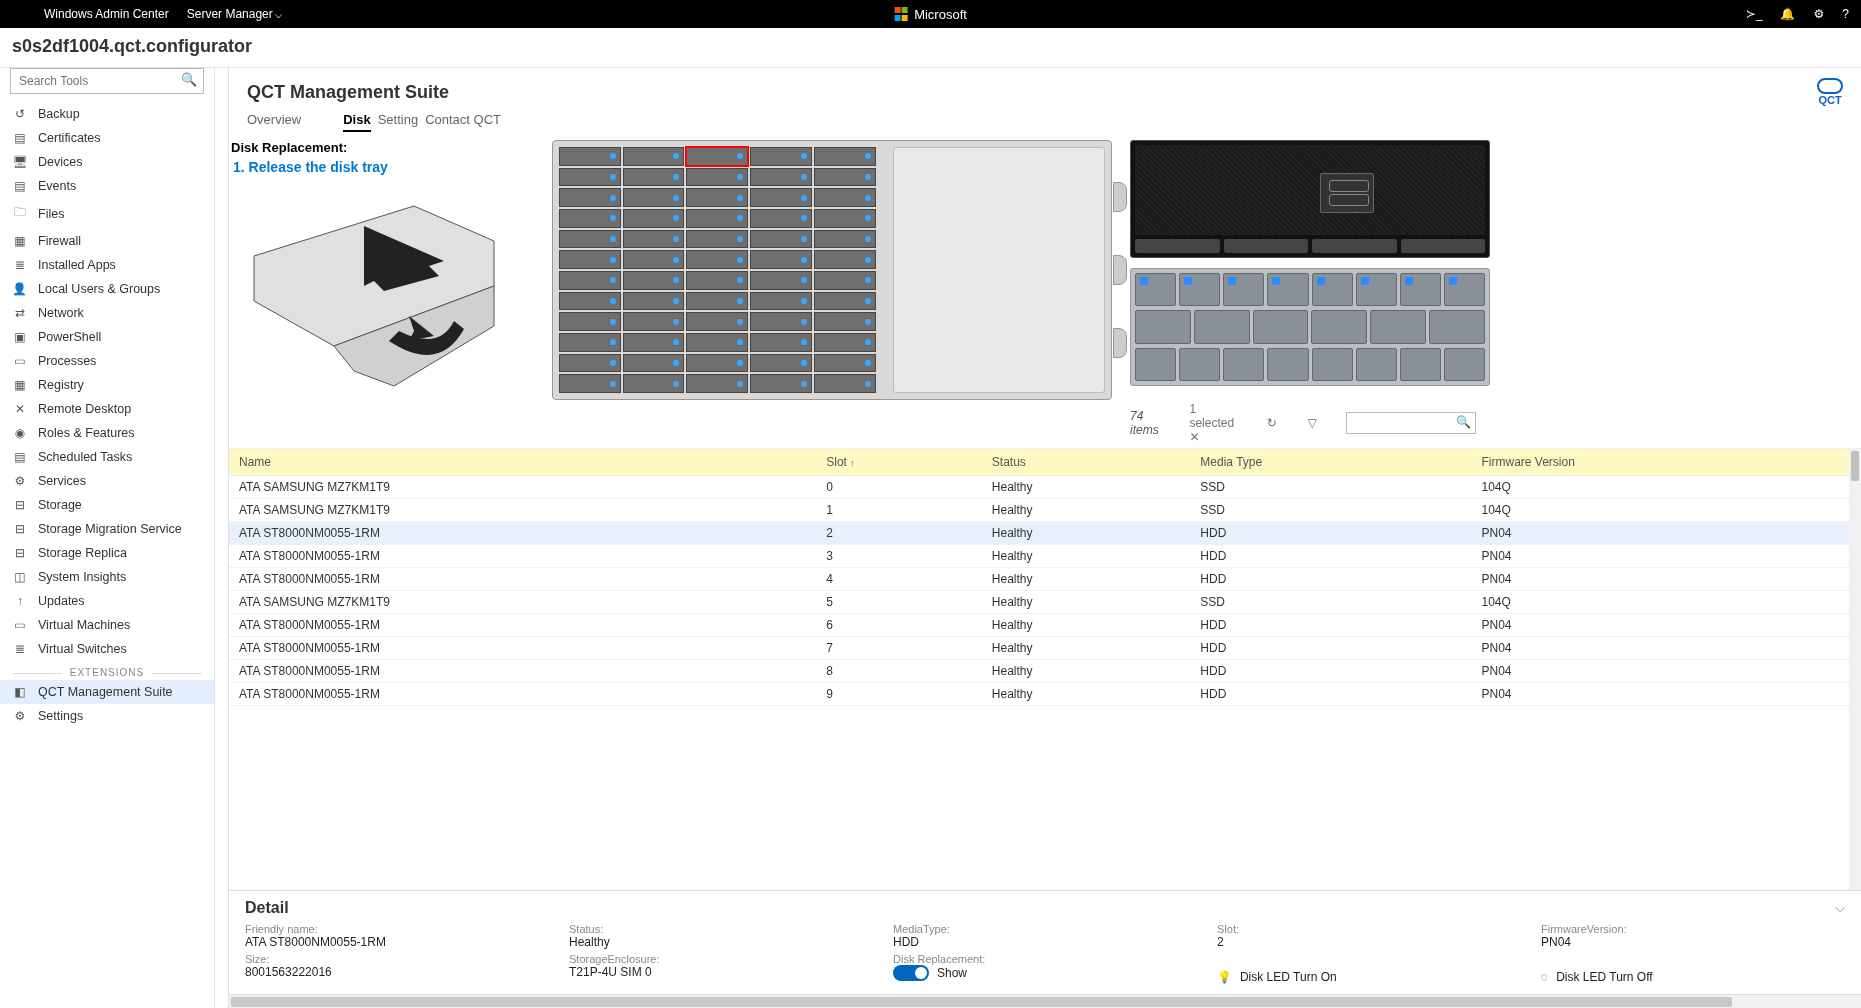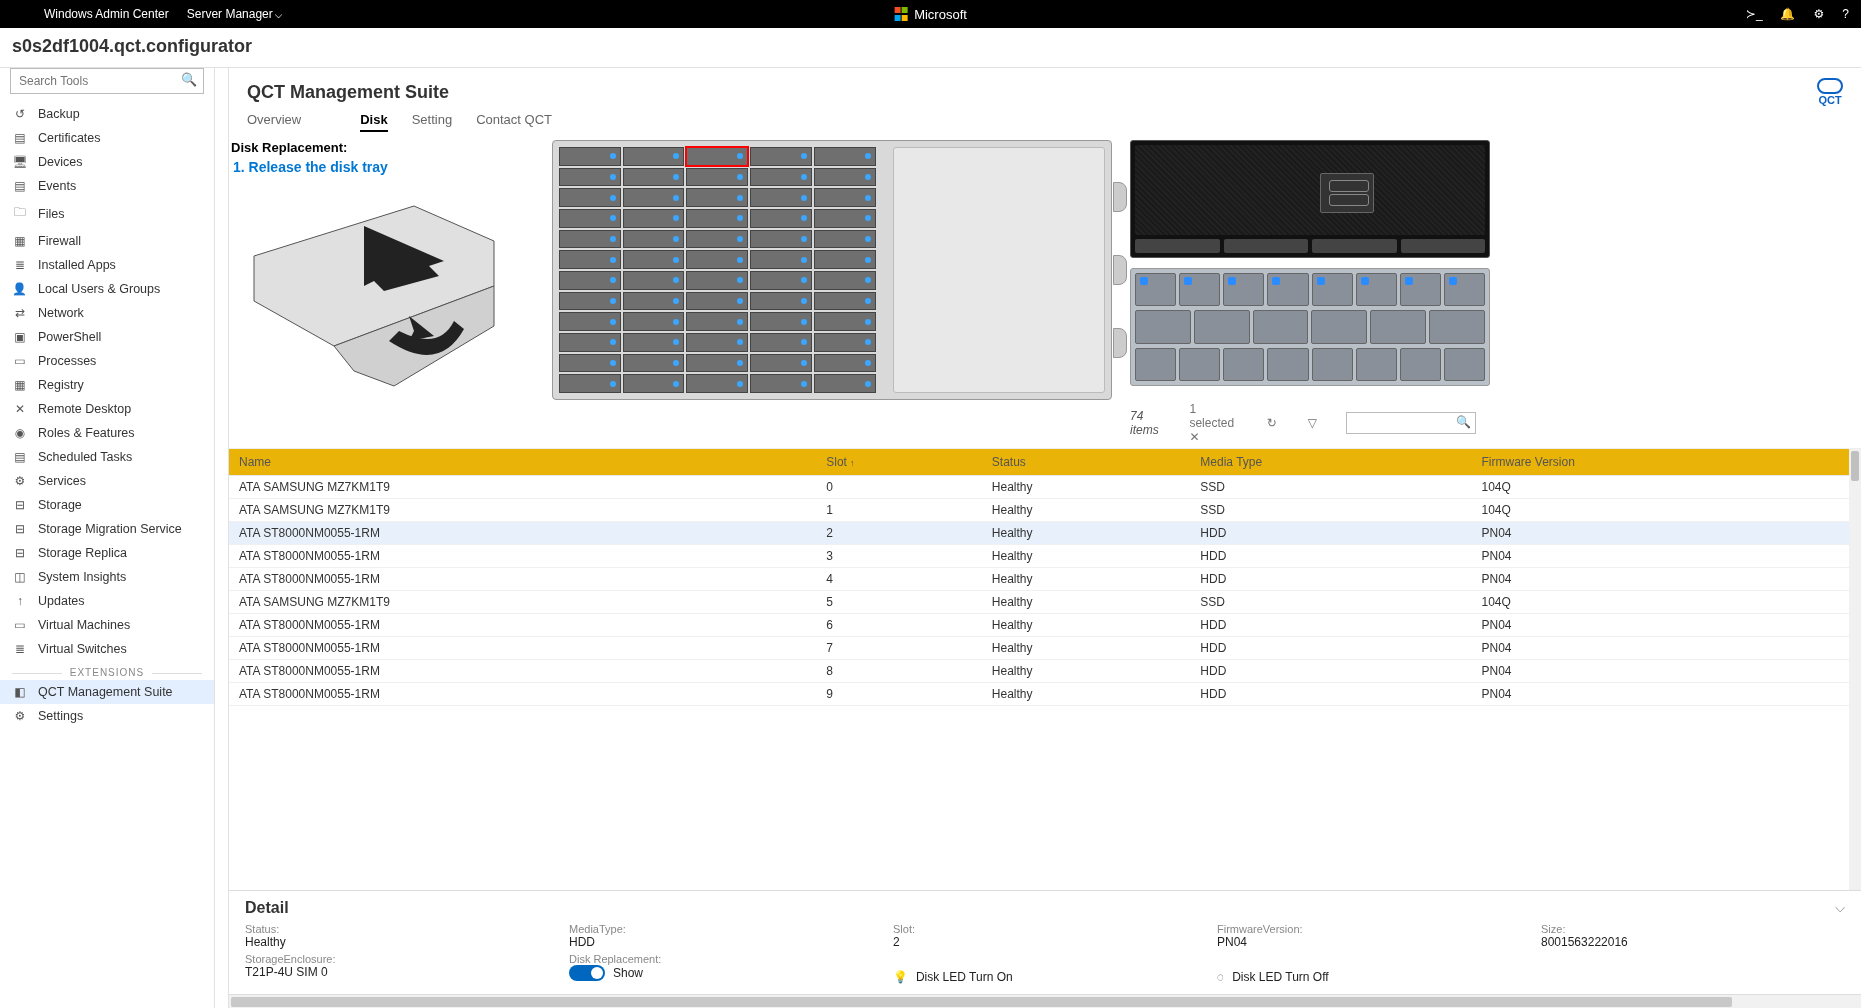--- a/index.html
+++ b/index.html
@@ -36,21 +36,21 @@
 
 
 .splitter { width: 14px; background: #fff; border-right: 1px solid #e1e1e1; }
 
 
 .main { flex: 1; display: flex; flex-direction: column; overflow: hidden; padding: 0; }
 .main-header { display: flex; align-items: center; justify-content: space-between; padding: 10px 18px 0 18px; }
 .main-header h2 { font-size: 18px; font-weight: 600; }
 .qct-logo { color: #0b61c4; font-size: 11px; font-weight: 700; text-align: center; }
 .qct-cloud { width: 26px; height: 16px; border: 2px solid #0b61c4; border-radius: 10px; position: relative; }
-.tabs { display: flex; gap: 24px; padding: 6px 2px 8px 18px; font-size: 13px; }
+.tabs { display: flex; gap: 7px; padding: 6px 2px 8px 18px; font-size: 13px; }
 .tab { color: #666; cursor: pointer; padding-bottom: 3px; }
 .tab.active { color: #000; border-bottom: 2px solid #000; font-weight: 600; margin-left: 35px; }
 
 .content-top { display: flex; gap: 18px; padding: 0 8px 0 0; }
 .disk-rep { width: 305px; padding: 0 0 0 0; }
 .disk-rep h4 { font-size: 13px; font-weight: 700; color: #000; margin-left: 2px; }
 .disk-rep .step { color: #0078d4; font-weight: 700; font-size: 14px; margin: 4px 0 6px 4px; }
 .tray-illus { width: 290px; height: 220px; background: #fff; position: relative; display: flex; align-items: center; justify-content: center; }
 
 
@@ -82,21 +82,21 @@
 .tbl-toolbar { display: flex; align-items: center; justify-content: flex-end; gap: 27px; padding: 6px 14px 2px 0; font-size: 12px; color: #555; font-style: italic; }
 .tbl-toolbar .norm { font-style: normal; color: #737373; }
 .tbl-toolbar .ico { width: 18px; height: 18px; display: inline-flex; align-items: center; justify-content: center; border: 1px solid transparent; cursor: pointer; }
 .tbl-toolbar input { width: 130px; padding: 3px 22px 3px 6px; border: 1px solid #bbb; font-size: 12px; }
 .tbl-toolbar .srch { position: relative; font-style: normal; }
 .tbl-toolbar .srch .si { position: absolute; right: 5px; top: 3px; color: #666; }
 
 
 .tbl-wrap { flex: 1; overflow: auto; border-top: 1px solid #eee; margin-top: 2px; position: relative; }
 table { width: 100%; border-collapse: collapse; font-size: 12px; }
-thead th { text-align: left; font-weight: 400; color: #555; padding: 6px 10px; border-bottom: 1px solid #e8e8e8; position: sticky; top: 0; background: #eab308; }
+thead th { text-align: left; font-weight: 400; color: #555; padding: 6px 10px; border-bottom: 1px solid #e8e8e8; position: sticky; top: 0; background: #fef9c3; }
 tbody td { padding: 4px 10px; border-bottom: 1px solid #f0f0f0; }
 tbody tr.sel { background: #e8f1fb; }
 .sort-ind { font-size: 9px; margin-left: 3px; }
 
 
 .detail { border-top: 1px solid #ddd; padding: 8px 16px 10px 16px; }
 .detail-hd { display: flex; align-items: center; justify-content: space-between; }
 .detail-hd h3 { font-size: 16px; font-weight: 600; }
 .detail-grid { display: grid; grid-template-columns: repeat(5, 1fr); gap: 4px 20px; margin-top: 6px; font-size: 12px; }
 .dg-label { color: #888; font-size: 11px; }
@@ -504,20 +504,24 @@
         </div>
     </div>
 
     <div class="detail">
       <div class="detail-hd">
         <h3>Detail</h3>
         <span style="color:#888">⌵</span>
       </div>
       <div class="detail-grid">
         <div>
+            <div class="dg-label">Friendly name:</div>
+            <div class="dg-val">ATA ST8000NM0055-1RM</div>
+          </div>
+        <div>
             <div class="dg-label">Status:</div>
             <div class="dg-val">Healthy</div>
           </div>
         <div>
             <div class="dg-label">MediaType:</div>
             <div class="dg-val">HDD</div>
           </div>
         <div>
             <div class="dg-label">Slot:</div>
             <div class="dg-val">2</div>

